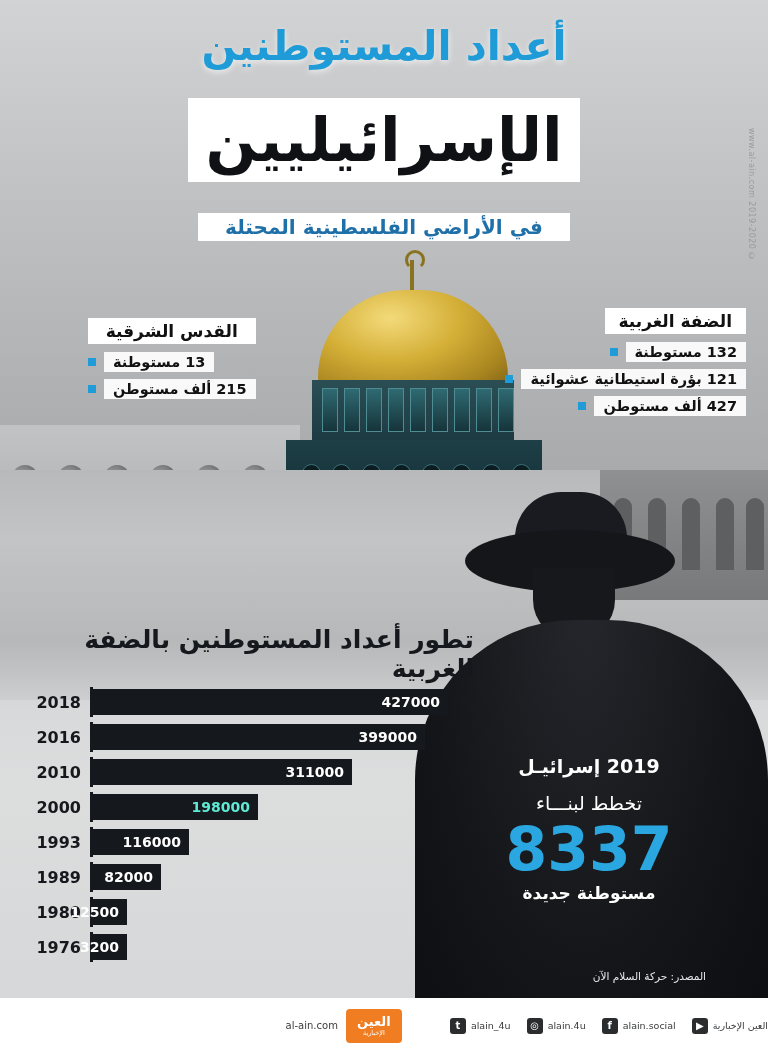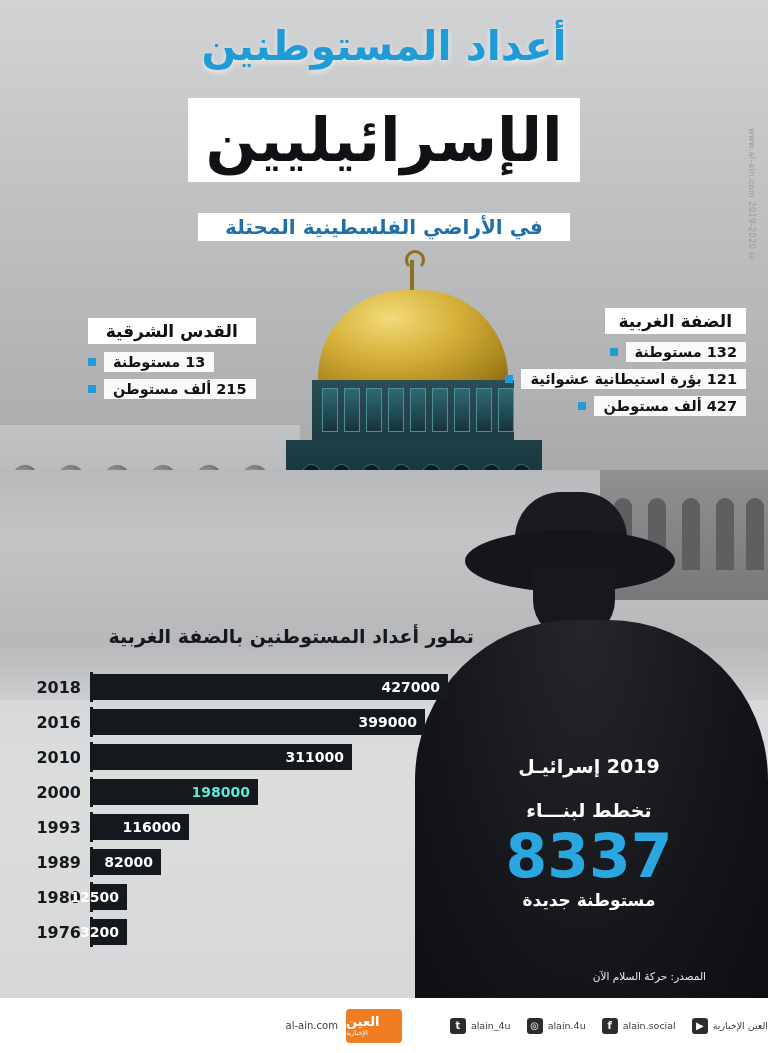--- a/index.html
+++ b/index.html
@@ -147,41 +147,41 @@
     background:rgba(255,255,255,.92); color:#111; font-size:14.5px;
     font-weight:bold; padding:2px 9px;
   }
   #panel-west { top:308px; right:22px; text-align:right; }
   #panel-jeru { top:318px; left:88px; text-align:right; }
   #panel-jeru .panel-head { display:block; text-align:center; }
 
   
   #chart-block { position:absolute; left:28px; top:625px; width:450px; }
   .chart-title {
-    color:#15181c; font-size:19px; font-weight:bold; text-align:right;
-    padding-right:4px; margin-bottom:25px; direction:rtl;
+    color:#15181c; font-size:25px; font-weight:bold; text-align:right;
+    padding-right:4px; margin-bottom:4px; direction:rtl;
   }
   .bar-row { display:flex; align-items:center; height:30px; margin-bottom:5px; direction:ltr; }
   .bar-year {
     width:62px; text-align:right; padding-right:9px;
     font-size:16px; font-weight:bold; color:#15181c;
   }
   .bar-axis { width:3px; height:30px; background:#15181c; }
   .bar {
     height:26px; background:#15181c; display:flex; align-items:center;
     justify-content:flex-end; padding-right:8px; color:#ffffff;
     font-size:14px; font-weight:bold; min-width:34px;
   }
 
   
   #highlight {
     position:absolute; right:64px; top:755px; width:230px; text-align:center; direction:rtl;
   }
   #highlight .hl-line1 { color:#ffffff; font-size:19px; font-weight:bold; letter-spacing:1px; }
-  #highlight .hl-line2 { color:#ffffff; font-size:19px; font-weight:bold; margin-top:22px; letter-spacing:1px;}
+  #highlight .hl-line2 { color:#ffffff; font-size:19px; font-weight:normal; margin-top:15px; letter-spacing:1px;}
   #highlight .hl-number {
     color:#2aa7e0; font-size:60px; font-weight:bold; line-height:1.05; margin-top:4px;
   }
   #highlight .hl-line3 { color:#ffffff; font-size:17px; font-weight:bold; margin-top:2px; }
 
   .source {
     position:absolute; right:62px; top:970px; color:#e8e9ea; font-size:10.5px; direction:rtl;
   }
 
   
@@ -194,21 +194,21 @@
   .social-item .ico {
     width:16px; height:16px; background:#2b2c2e; border-radius:3px;
     display:flex; align-items:center; justify-content:center;
     color:#fff; font-size:10px; font-weight:bold; line-height:1;
   }
   .social-item .handle { font-size:9.5px; color:#3a3b3d; }
   .brand { margin-right:20px; margin-left:auto; display:flex; align-items:center; gap:8px; direction:ltr;}
   .brand .url { font-size:10px; color:#3a3b3d; }
   .brand .logo {
     width:56px; height:34px; background:#f07d22; border-radius:4px;
-    display:flex; flex-direction:column; justify-content:center;
+    display:flex; flex-direction:column; align-items:center; justify-content:center;
     color:#fff;
   }
   .brand .logo .l1 { font-size:13px; font-weight:bold; line-height:1; }
   .brand .logo .l2 { font-size:6.5px; line-height:1; margin-top:2px; }
 </style>
 </head>
 <body>
 
 <div id="page">
 

